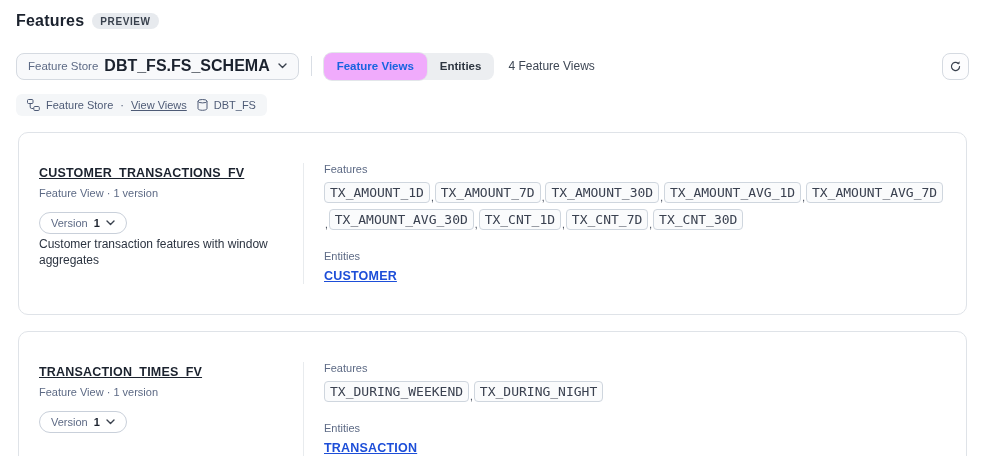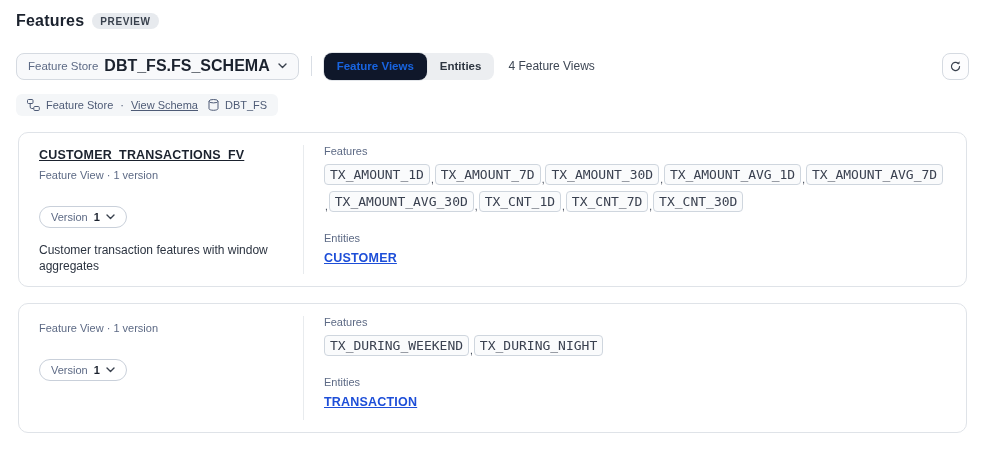--- a/index.html
+++ b/index.html
@@ -18,49 +18,49 @@
   .fs-dropdown { display: inline-flex; align-items: center; gap: 6px; height: 27px;
     border: 1px solid #d5dae1; background: #f8f9fb; border-radius: 8px; padding: 0 11px;
     cursor: pointer; }
   .fs-dropdown .lbl { color: #5d6a85; font-size: 11.5px; }
   .fs-dropdown .val { color: #1b222e; font-size: 16px; font-weight: bold; }
   .chev { display: inline-block; margin-left: 2px; }
   .v-divider { width: 1px; height: 20px; background: #d9dee5; margin: 0 12px; }
   .seg-control { display: inline-flex; background: #eceef1; border-radius: 8px; padding: 0; height: 27px; }
   .seg { display: inline-flex; align-items: center; padding: 0 13px; font-size: 11.5px;
     font-weight: bold; color: #2d3540; border-radius: 8px; cursor: pointer; }
-  .seg.active { background: #0f172a; color: #1864e0; box-shadow: 0 0 0 1px #e3e6ea; }
+  .seg.active { background: #f0abfc; color: #1864e0; box-shadow: 0 0 0 1px #e3e6ea; }
   .count-text { margin-left: 14px; font-size: 12px; color: #3d4654; }
   .toolbar-spacer { flex: 1; }
   .refresh-btn { width: 27px; height: 27px; border: 1px solid #d5dae1; border-radius: 8px;
     background: #fdfdfe; display: inline-flex; align-items: center; justify-content: center;
     cursor: pointer; }
 
   
   .breadcrumb { display: inline-flex; align-items: center; gap: 6px; margin-top: 14px;
     background: #f4f6f8; border-radius: 6px; padding: 5px 11px; font-size: 11px; color: #4e5b76; }
   .breadcrumb .sep { margin: 0 1px; }
   .bc-link { text-decoration: underline; color: #4e5b76; cursor: pointer; }
   .bc-icon { display: inline-flex; align-items: center; }
 
   
   .card { border: 1px solid #dfe3e8; border-radius: 10px; background: #ffffff;
-    margin: 0 2px; display: flex; padding: 12px 20px; }
+    margin: 0 2px; display: flex; padding: 30px 20px; }
   .card-1 { margin-top: 16px; min-height: 148px; }
   .card-2 { margin-top: 16px; min-height: 130px; }
   .card-left { width: 265px; flex: 0 0 265px; border-right: 1px solid #e8ebee; padding-right: 16px; }
   .card-right { flex: 1; padding-left: 20px; }
   .fv-title { font-size: 12.5px; font-weight: bold; color: #1b222e; text-decoration: underline;
     letter-spacing: .2px; cursor: pointer; display: inline-block; }
   .fv-subtitle { margin-top: 6px; font-size: 11px; color: #5d6a85; }
-  .version-pill { display: inline-flex; align-items: center; gap: 6px; margin-top: 25px;
+  .version-pill { display: inline-flex; align-items: center; gap: 6px; margin-top: 13px;
     border: 1px solid #c9d0da; border-radius: 12px; padding: 4px 11px; cursor: pointer; background: #fff; }
   .version-pill .vlbl { font-size: 11px; color: #5d6a85; }
   .version-pill .vval { font-size: 11px; font-weight: bold; color: #1b222e; }
-  .fv-desc { margin-top: 14px; font-size: 12px; color: #2b3340; line-height: 1.35; }
+  .fv-desc { margin-top: 2px; font-size: 12px; color: #2b3340; line-height: 1.35; }
   .sec-label { font-size: 11px; color: #5d6a85; }
   .chip-wrap { display: flex; flex-wrap: wrap; align-items: center; row-gap: 6px; margin-top: 7px; }
   .chip { font-family: "DejaVu Sans Mono", monospace; font-size: 13px; color: #3a4150;
     background: #fafbfc; border: 1px solid #cfd6de; border-radius: 4px; padding: 2px 5px;
     white-space: nowrap; }
   .chip-comma { font-size: 10px; color: #3a4150; margin: 0 1px; align-self: flex-end; }
   .entities-label { margin-top: 20px; }
   .entity-link { display: inline-block; margin-top: 7px; font-size: 12.5px; font-weight: bold;
     color: #1d4ed8; text-decoration: underline; letter-spacing: .2px; cursor: pointer; }
   svg { display: block; }
@@ -108,21 +108,21 @@
   <div class="breadcrumb">
     <span class="bc-icon">
       <svg width="13" height="12" viewBox="0 0 13 12">
         <rect x="0.5" y="0.5" width="5.5" height="4" rx="1" fill="none" stroke="#4e5b76" stroke-width="1"></rect>
         <path d="M3.2 4.5v3.5a1.5 1.5 0 0 0 1.5 1.5h1.8" fill="none" stroke="#4e5b76" stroke-width="1"></path>
         <rect x="6.8" y="7.5" width="5.5" height="4" rx="1" fill="none" stroke="#4e5b76" stroke-width="1"></rect>
       </svg>
     </span>
     <span>Feature Store</span>
     <span class="sep">·</span>
-    <span class="bc-link">View Schema</span>
+    <span class="bc-link">View Views</span>
     <span class="bc-icon" style="margin-left:4px;">
       <svg width="11" height="12" viewBox="0 0 11 12">
         <ellipse cx="5.5" cy="2.2" rx="4.5" ry="1.7" fill="none" stroke="#4e5b76" stroke-width="1"></ellipse>
         <path d="M1 2.2v7.4c0 .95 2 1.7 4.5 1.7s4.5-.75 4.5-1.7V2.2" fill="none" stroke="#4e5b76" stroke-width="1"></path>
       </svg>
     </span>
     <span>DBT_FS</span>
   </div>
 
   
@@ -163,20 +163,21 @@
           <span class="chip">TX_CNT_30D</span>
         </div>
       <div class="sec-label entities-label">Entities</div>
       <span class="entity-link">CUSTOMER</span>
     </div>
   </div>
 
   
   <div class="card card-2">
     <div class="card-left">
+      <span class="fv-title">TRANSACTION_TIMES_FV</span>
       <div class="fv-subtitle">Feature View · 1 version</div>
       <div class="version-pill">
         <span class="vlbl">Version</span>
         <span class="vval">1</span>
         <span>
           <svg width="9" height="6" viewBox="0 0 9 6">
               <path d="M1 1l3.5 3.5L8 1" fill="none" stroke="#39414d" stroke-width="1.4" stroke-linecap="round" stroke-linejoin="round"></path>
             </svg>
         </span>
       </div>

